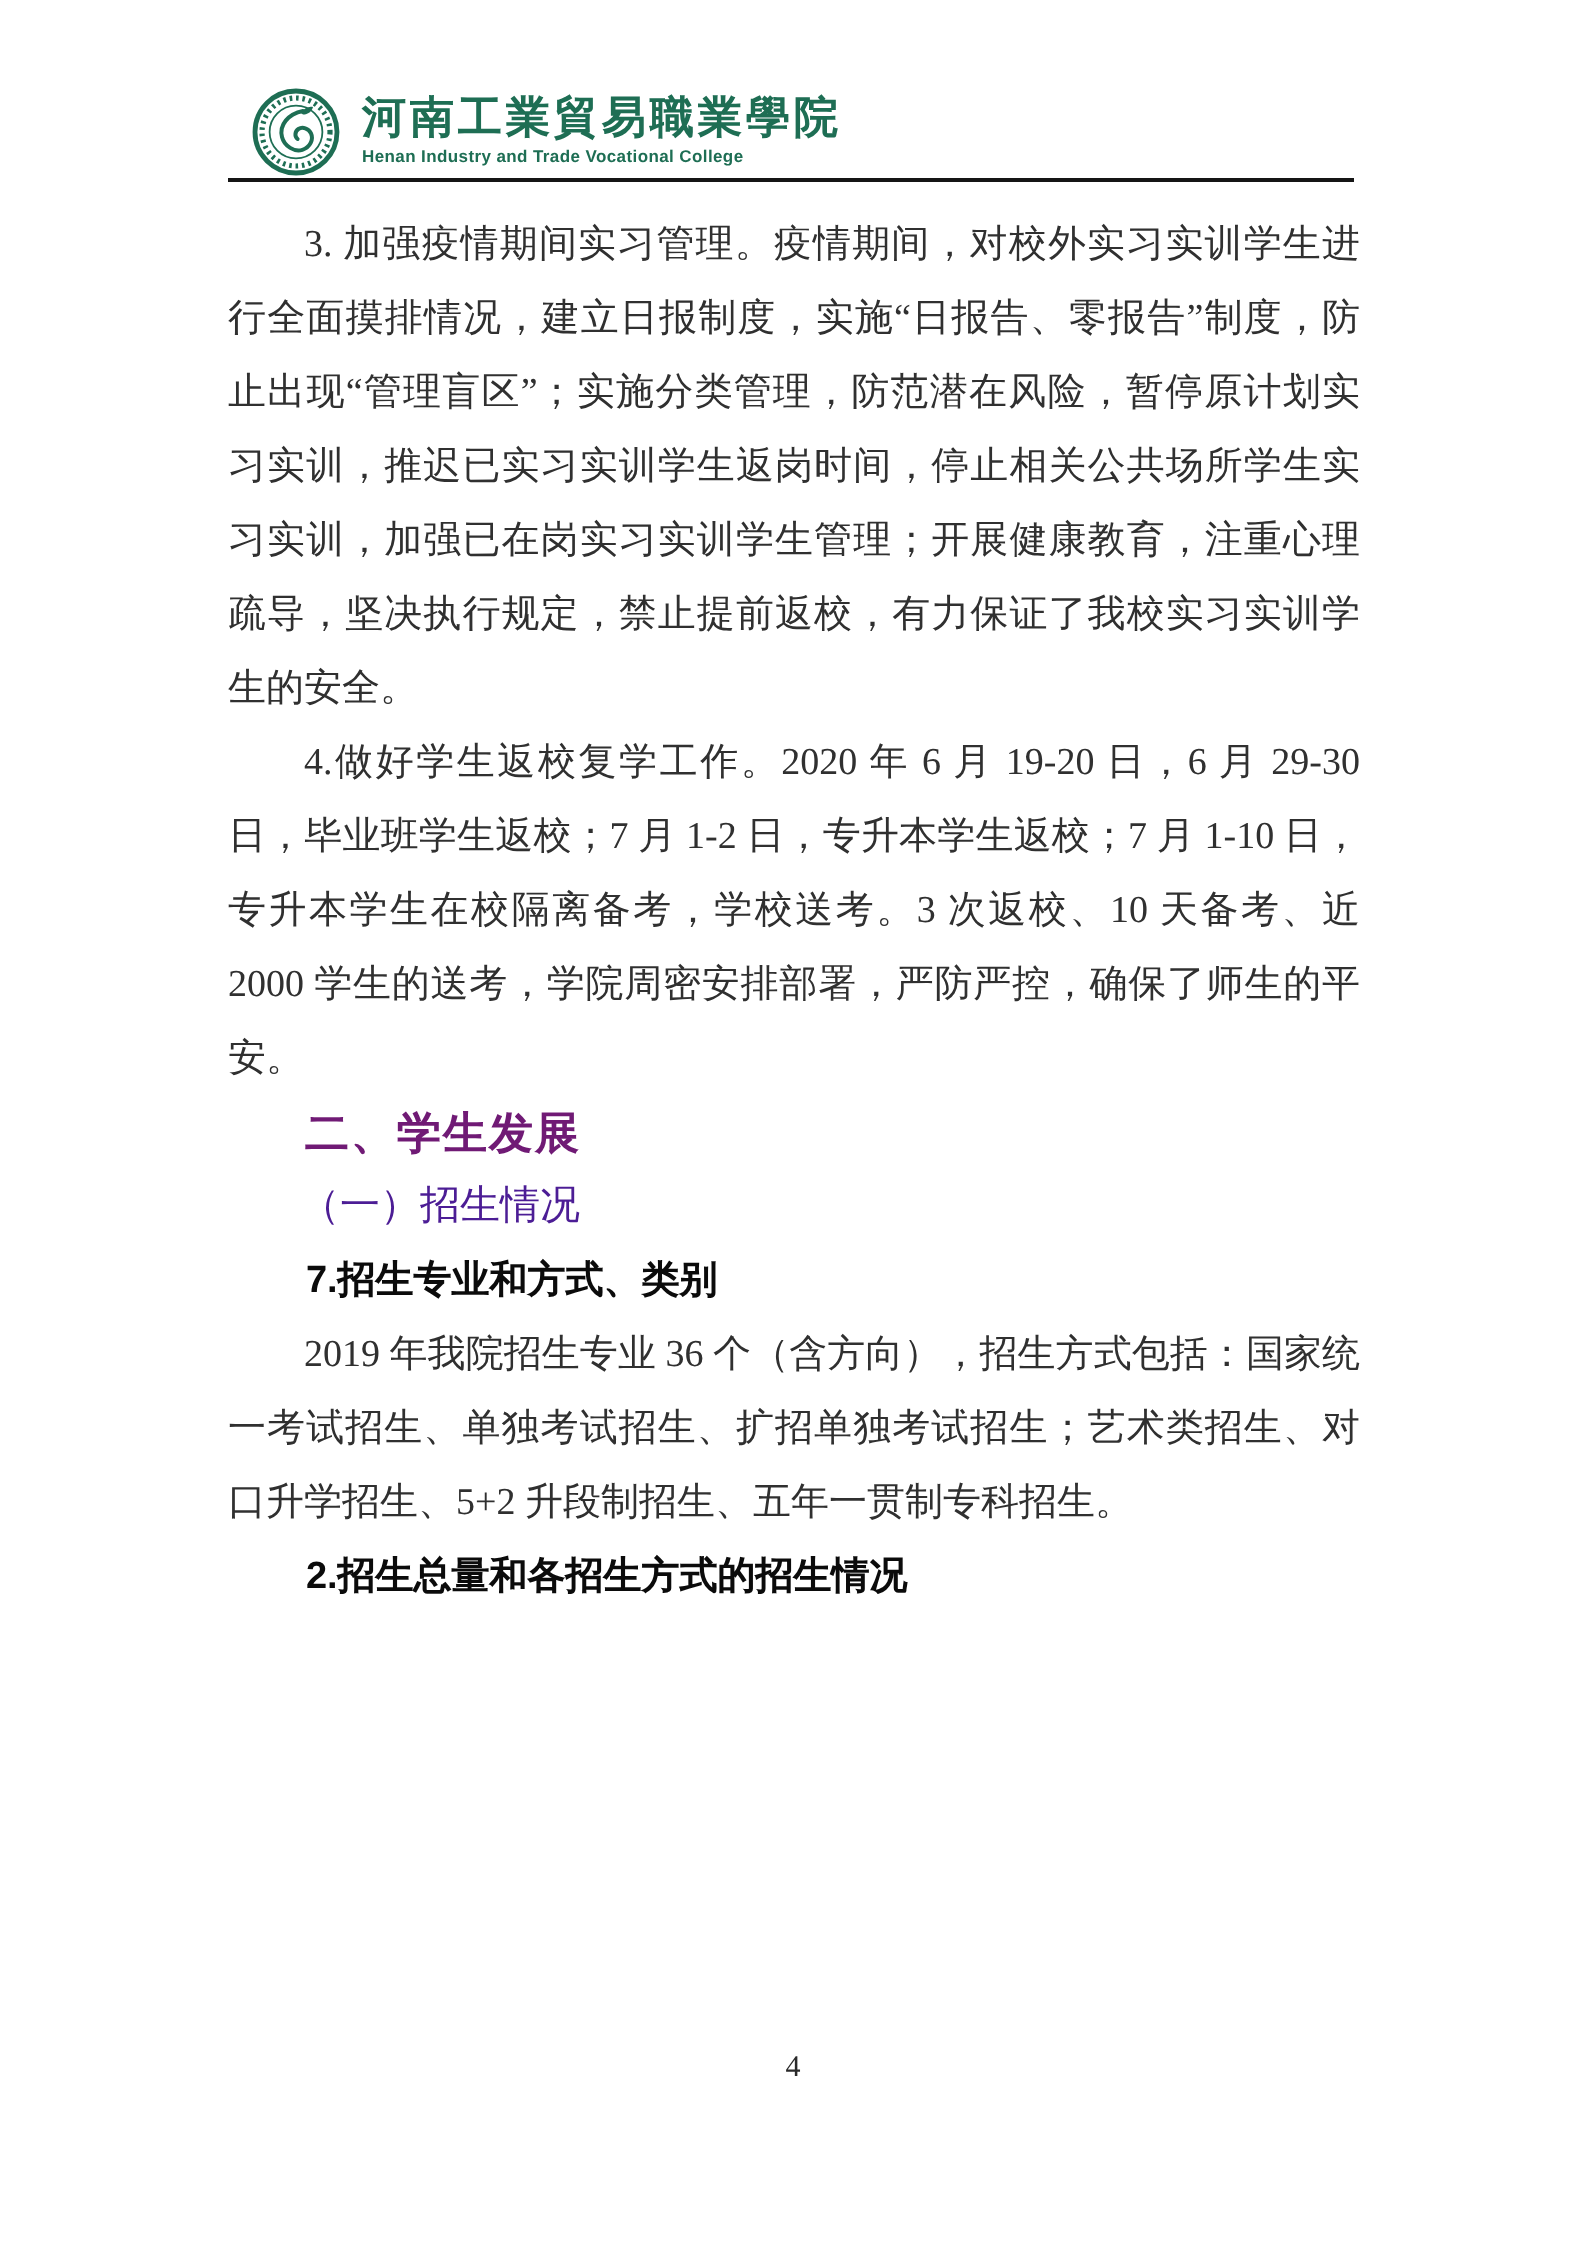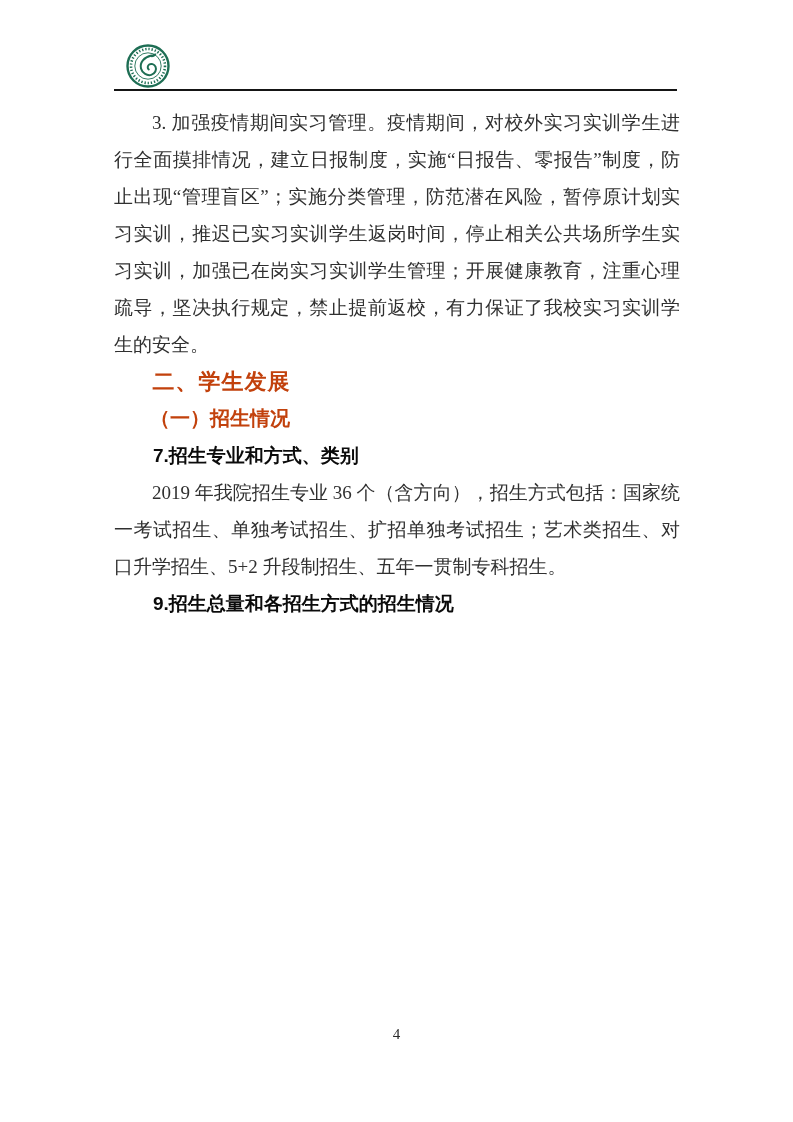--- a/index.html
+++ b/index.html
@@ -66,30 +66,30 @@
     color: #303030;
   }
   .h-sec {
     margin: 0;
     font-family: "Liberation Sans", "DejaVu Sans", sans-serif;
     font-weight: bold;
     font-size: 22px;
     line-height: 37px;
     text-indent: 1.75em;
     letter-spacing: 1px;
-    color: #c2410c;
+    color: #701a75;
   }
   .h-sub {
     margin: 0;
     font-family: "Liberation Sans", "DejaVu Sans", sans-serif;
-    font-weight: bold;
+    font-weight: normal;
     font-size: 20px;
     line-height: 37px;
     text-indent: 1.8em;
-    color: #c2410c;
+    color: #4c1d95;
   }
   .h-minor {
     margin: 0;
     font-family: "Liberation Sans", "DejaVu Sans", sans-serif;
     font-weight: bold;
     font-size: 19px;
     line-height: 37px;
     text-indent: 2.05em;
     color: #0b0b0b;
   }
@@ -116,27 +116,32 @@
       <svg viewBox="0 0 44 44" width="44" height="44" aria-hidden="true">
         <circle cx="22" cy="22" r="20.5" fill="none" stroke="#1E6E54" stroke-width="2.4"></circle>
         <circle cx="22" cy="22" r="17" fill="none" stroke="#1E6E54" stroke-width="2.6" stroke-dasharray="1.3,1.9"></circle>
         <circle cx="22" cy="22" r="13.2" fill="none" stroke="#1E6E54" stroke-width="0.9"></circle>
         <path d="M25.5 11.5 c-7.5 1.5 -12 7 -10.5 13 c1.2 4.8 6.3 7.6 10.2 6.4
                  c3.9 -1.2 5.7 -5.2 4.3 -8.2 c-1.2 -2.6 -4.3 -3.5 -6.3 -2.2
                  c-1.8 1.2 -2 3.8 -0.4 5" fill="none" stroke="#1E6E54" stroke-width="2" stroke-linecap="round"></path>
         <path d="M24.5 12.5 c1.5 -2.5 4 -3.5 6 -3 c-0.5 2.2 -2.5 3.8 -5 3.8 z" fill="#1E6E54" stroke="none"></path>
       </svg>
     </div>
+    <div class="brand-names">
+      <div class="brand-zh">河南工業貿易職業學院</div>
+      <div class="brand-en">Henan Industry and Trade Vocational College</div>
+    </div>
   </div>
   <div class="header-rule"></div>
 
   <div class="content">
     <p class="para">3. 加强疫情期间实习管理。疫情期间，对校外实习实训学生进行全面摸排情况，建立日报制度，实施“日报告、零报告”制度，防止出现“管理盲区”；实施分类管理，防范潜在风险，暂停原计划实习实训，推迟已实习实训学生返岗时间，停止相关公共场所学生实习实训，加强已在岗实习实训学生管理；开展健康教育，注重心理疏导，坚决执行规定，禁止提前返校，有力保证了我校实习实训学生的安全。</p>
+    <p class="para">4.做好学生返校复学工作。2020 年 6 月 19-20 日，6 月 29-30 日，毕业班学生返校；7 月 1-2 日，专升本学生返校；7 月 1-10 日，专升本学生在校隔离备考，学校送考。3 次返校、10 天备考、近 2000 学生的送考，学院周密安排部署，严防严控，确保了师生的平安。</p>
     <h2 class="h-sec">二、学生发展</h2>
     <h3 class="h-sub">（一）招生情况</h3>
     <h4 class="h-minor">7.招生专业和方式、类别</h4>
     <p class="para">2019 年我院招生专业 36 个（含方向），招生方式包括：国家统一考试招生、单独考试招生、扩招单独考试招生；艺术类招生、对口升学招生、5+2 升段制招生、五年一贯制专科招生。</p>
-    <h4 class="h-minor">9.招生总量和各招生方式的招生情况</h4>
+    <h4 class="h-minor">2.招生总量和各招生方式的招生情况</h4>
   </div>
 
   <div class="footer">4</div>
 
 </div>
 
 </body></html>

